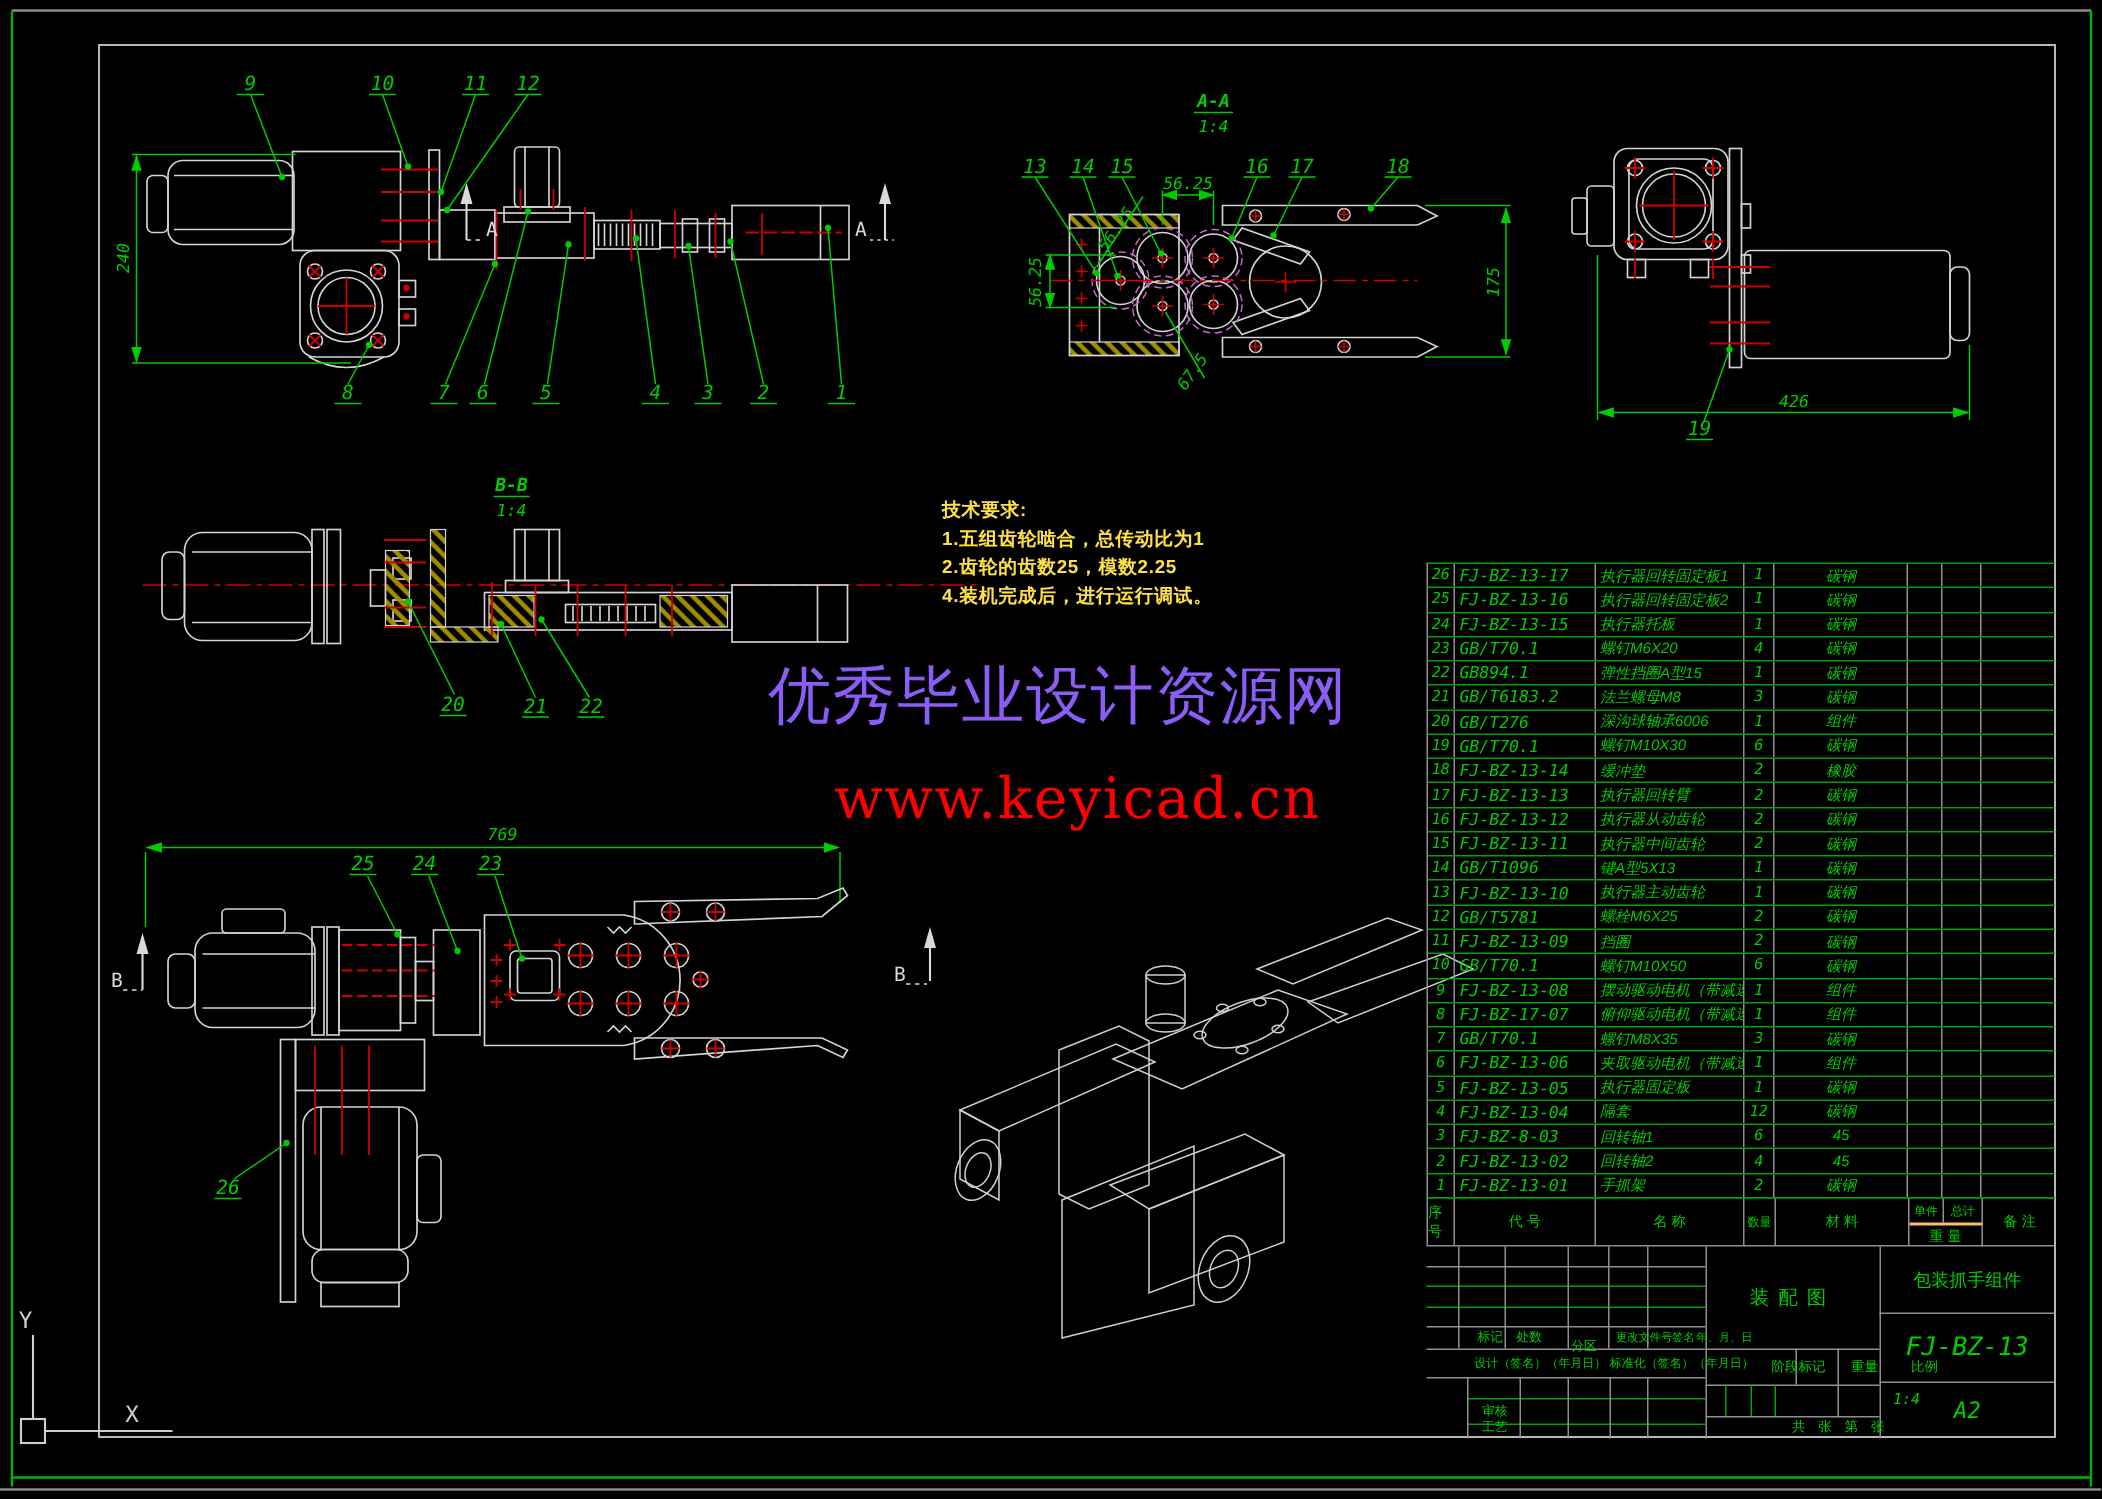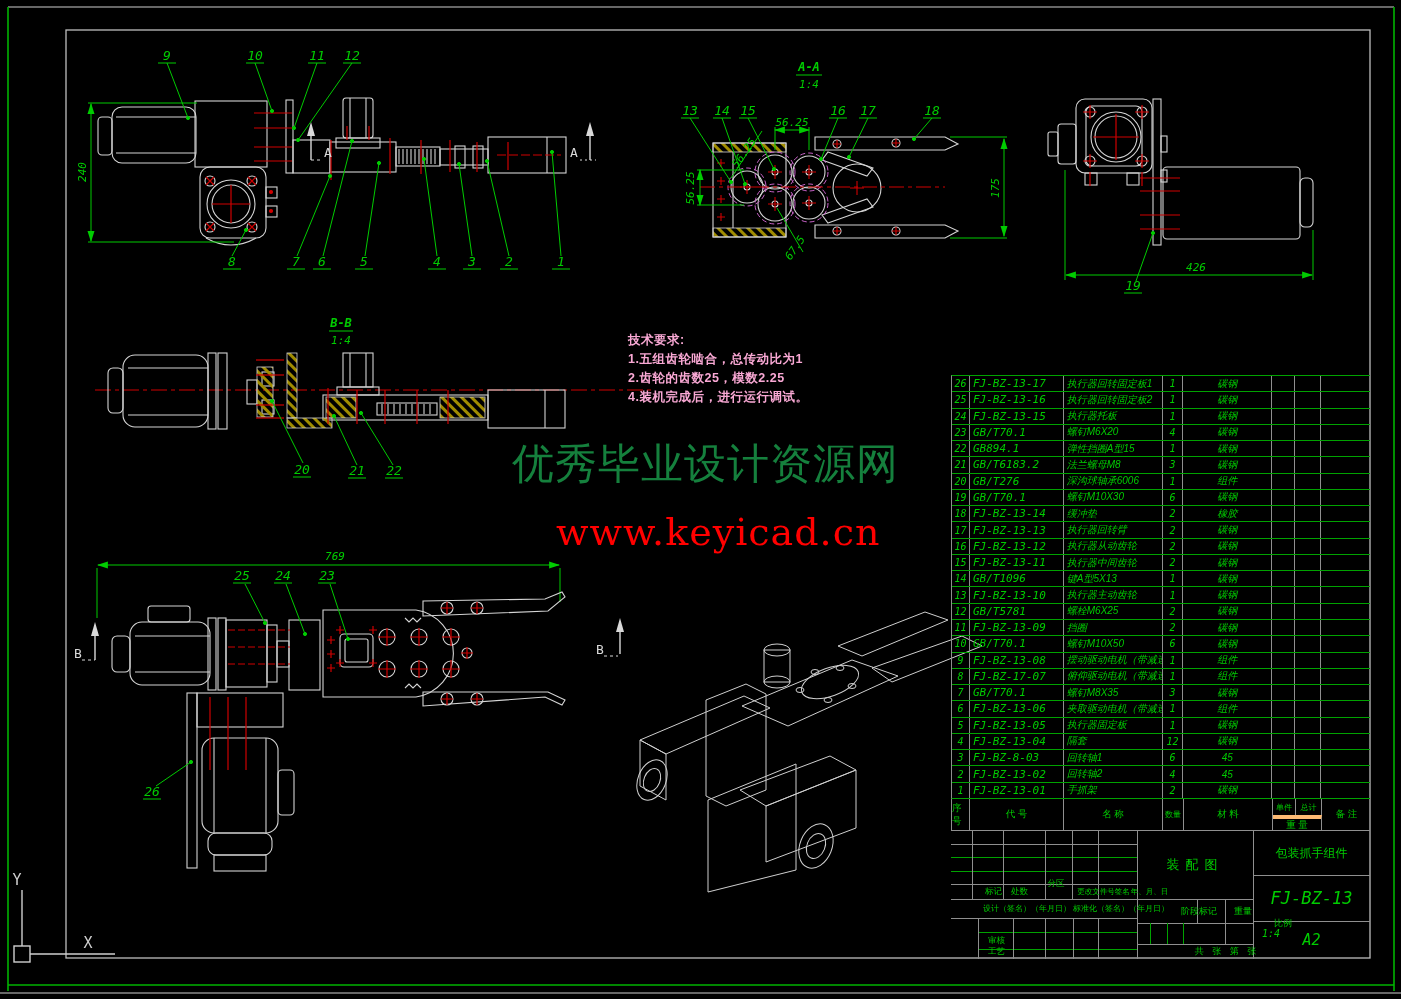--- a/index.html
+++ b/index.html
@@ -7,23 +7,23 @@
          font-family:"Liberation Sans",sans-serif;}
   svg text{font-family:"DejaVu Sans Mono",monospace;}
   .ct{fill:#00cc00;font-size:13px;font-style:italic;text-anchor:middle;}
   .dt{fill:#00cc00;font-size:11px;font-style:italic;text-anchor:middle;}
   .st{fill:#00cc00;font-size:12px;font-style:italic;text-anchor:middle;font-weight:bold;}
   .wt{fill:#d9d9d9;font-size:13px;text-anchor:middle;}
   .uxt{fill:#cfcfcf;font-size:15px;text-anchor:middle;}
 
   
   .abs{position:absolute;}
-  #tech{left:628px;top:331px;width:332px;color:#f9a8d4;font-size:12.5px;line-height:19px;
+  #tech{left:628px;top:331px;width:332px;color:#fde047;font-size:12.5px;line-height:19px;
         font-weight:bold;letter-spacing:0.5px;}
-  #wm1{left:512px;top:436px;width:400px;color:#15803d;font-size:42px;letter-spacing:1px;
+  #wm1{left:512px;top:436px;width:400px;color:#8b5cf6;font-size:42px;letter-spacing:1px;
        font-family:"DejaVu Serif",serif;white-space:nowrap;}
   #wm2{left:556px;top:510px;color:#f00;font-size:38px;letter-spacing:1px;
        font-family:"DejaVu Serif",serif;white-space:nowrap;}
 
   
   #bom{left:951px;top:375px;width:419px;border-left:1px solid #8f8f8f;border-top:1px solid #00a300;
        box-sizing:border-box;}
   .bom-row{display:flex;height:16.269px;border-bottom:1px solid #00a300;box-sizing:border-box;}
   .bom-row>div{border-right:1px solid #8f8f8f;box-sizing:border-box;color:#00cc00;
        font-style:italic;display:flex;align-items:center;overflow:hidden;white-space:nowrap;}
@@ -853,21 +853,21 @@
   </div>
 
 <div id="bomhead">
   <div class="hc" style="left:0;width:18px;">序号</div>
   <div class="hc" style="left:18px;width:94px;">代 号</div>
   <div class="hc" style="left:112px;width:99px;">名 称</div>
   <div class="hc" style="left:211px;width:21px;font-size:8px;">数量</div>
   <div class="hc" style="left:232px;width:89px;">材 料</div>
   <div class="hc" style="left:321px;width:23px;height:16px;font-size:8px;">单件</div>
   <div class="hc" style="left:344px;width:26px;height:16px;font-size:8px;">总计</div>
-  <div class="hc" style="left:321px;top:16px;width:49px;height:16px;border-top:4px solid #fdba74;">重 量</div>
+  <div class="hc" style="left:321px;top:16px;width:49px;height:16px;border-top:2px solid #fdba74;">重 量</div>
   <div class="hc" style="left:370px;width:49px;border-right:none;">备 注</div>
 </div>
 
 <div id="tblock">
 
   <div class="ln" style="left:0;top:13px;width:186px;height:1px;"></div>
   <div class="lng" style="left:0;top:26px;width:186px;height:1px;"></div>
   <div class="lng" style="left:0;top:40px;width:186px;height:1px;"></div>
   <div class="ln" style="left:0;top:53px;width:186px;height:1px;"></div>
   <div class="ln" style="left:0;top:68px;width:186px;height:1px;"></div>
@@ -894,29 +894,29 @@
   <div class="lng" style="left:199px;top:92px;width:1px;height:21px;"></div>
   <div class="lng" style="left:216px;top:92px;width:1px;height:21px;"></div>
   <div class="lng" style="left:232px;top:92px;width:1px;height:21px;"></div>
   <div class="ln" style="left:302px;top:0;width:1px;height:128px;"></div>
 
   <div class="ln" style="left:302px;top:44px;width:117px;height:1px;"></div>
   <div class="ln" style="left:302px;top:90px;width:117px;height:1px;"></div>
 
   <div class="lab" style="left:0;top:53px;width:21px;height:15px;">标记</div>
   <div class="lab" style="left:21px;top:53px;width:31px;height:15px;">处数</div>
-  <div class="lab" style="left:52px;top:45px;width:42px;height:15px;">分区</div>
+  <div class="lab" style="left:52px;top:59px;width:42px;height:15px;">分区</div>
   <div class="lab" style="left:94px;top:53px;width:53px;height:15px;font-size:7.5px;">更改文件号签名</div>
   <div class="lab" style="left:147px;top:53px;width:39px;height:15px;font-size:7.5px;text-align:center;">年、月、日</div>
   <div class="lab" style="left:0;top:68px;width:186px;height:19px;font-size:8px;">设计（签名）（年月日） 标准化（签名）（年月日）</div>
   <div class="lab" style="left:0;top:101px;width:27px;height:17px;">审核</div>
   <div class="lab" style="left:0;top:113px;width:27px;height:15px;">工艺</div>
   <div class="lab" style="left:186px;top:68px;width:60px;height:24px;font-size:9px;">阶段标记</div>
   <div class="lab" style="left:246px;top:68px;width:28px;height:24px;font-size:9px;">重量</div>
-  <div class="lab" style="left:274px;top:80px;width:28px;height:24px;font-size:9px;padding-left:12px;">比例</div>
+  <div class="lab" style="left:274px;top:68px;width:28px;height:24px;font-size:9px;padding-left:12px;">比例</div>
   <div class="lab" style="left:274px;top:92px;width:28px;height:21px;font-style:italic;font-family:'DejaVu Sans Mono',monospace;font-size:10px;">1:4</div>
   <div class="lab" style="left:186px;top:113px;width:116px;height:15px;font-size:9px;letter-spacing:3px;">共  张 第  张</div>
 
   <div class="big-cell" style="left:186px;top:0;width:116px;height:68px;font-size:13px;letter-spacing:6px;">装配图</div>
   <div class="big-cell" style="left:302px;top:0;width:117px;height:44px;font-size:12px;">包装抓手组件</div>
   <div class="big-cell" style="left:302px;top:44px;width:117px;height:46px;font-size:17px;font-style:italic;font-family:'DejaVu Sans Mono',monospace;">FJ-BZ-13</div>
   <div class="big-cell" style="left:302px;top:90px;width:117px;height:38px;font-size:15px;font-style:italic;font-family:'DejaVu Sans Mono',monospace;">A2</div>
 </div>
 
 </div>

